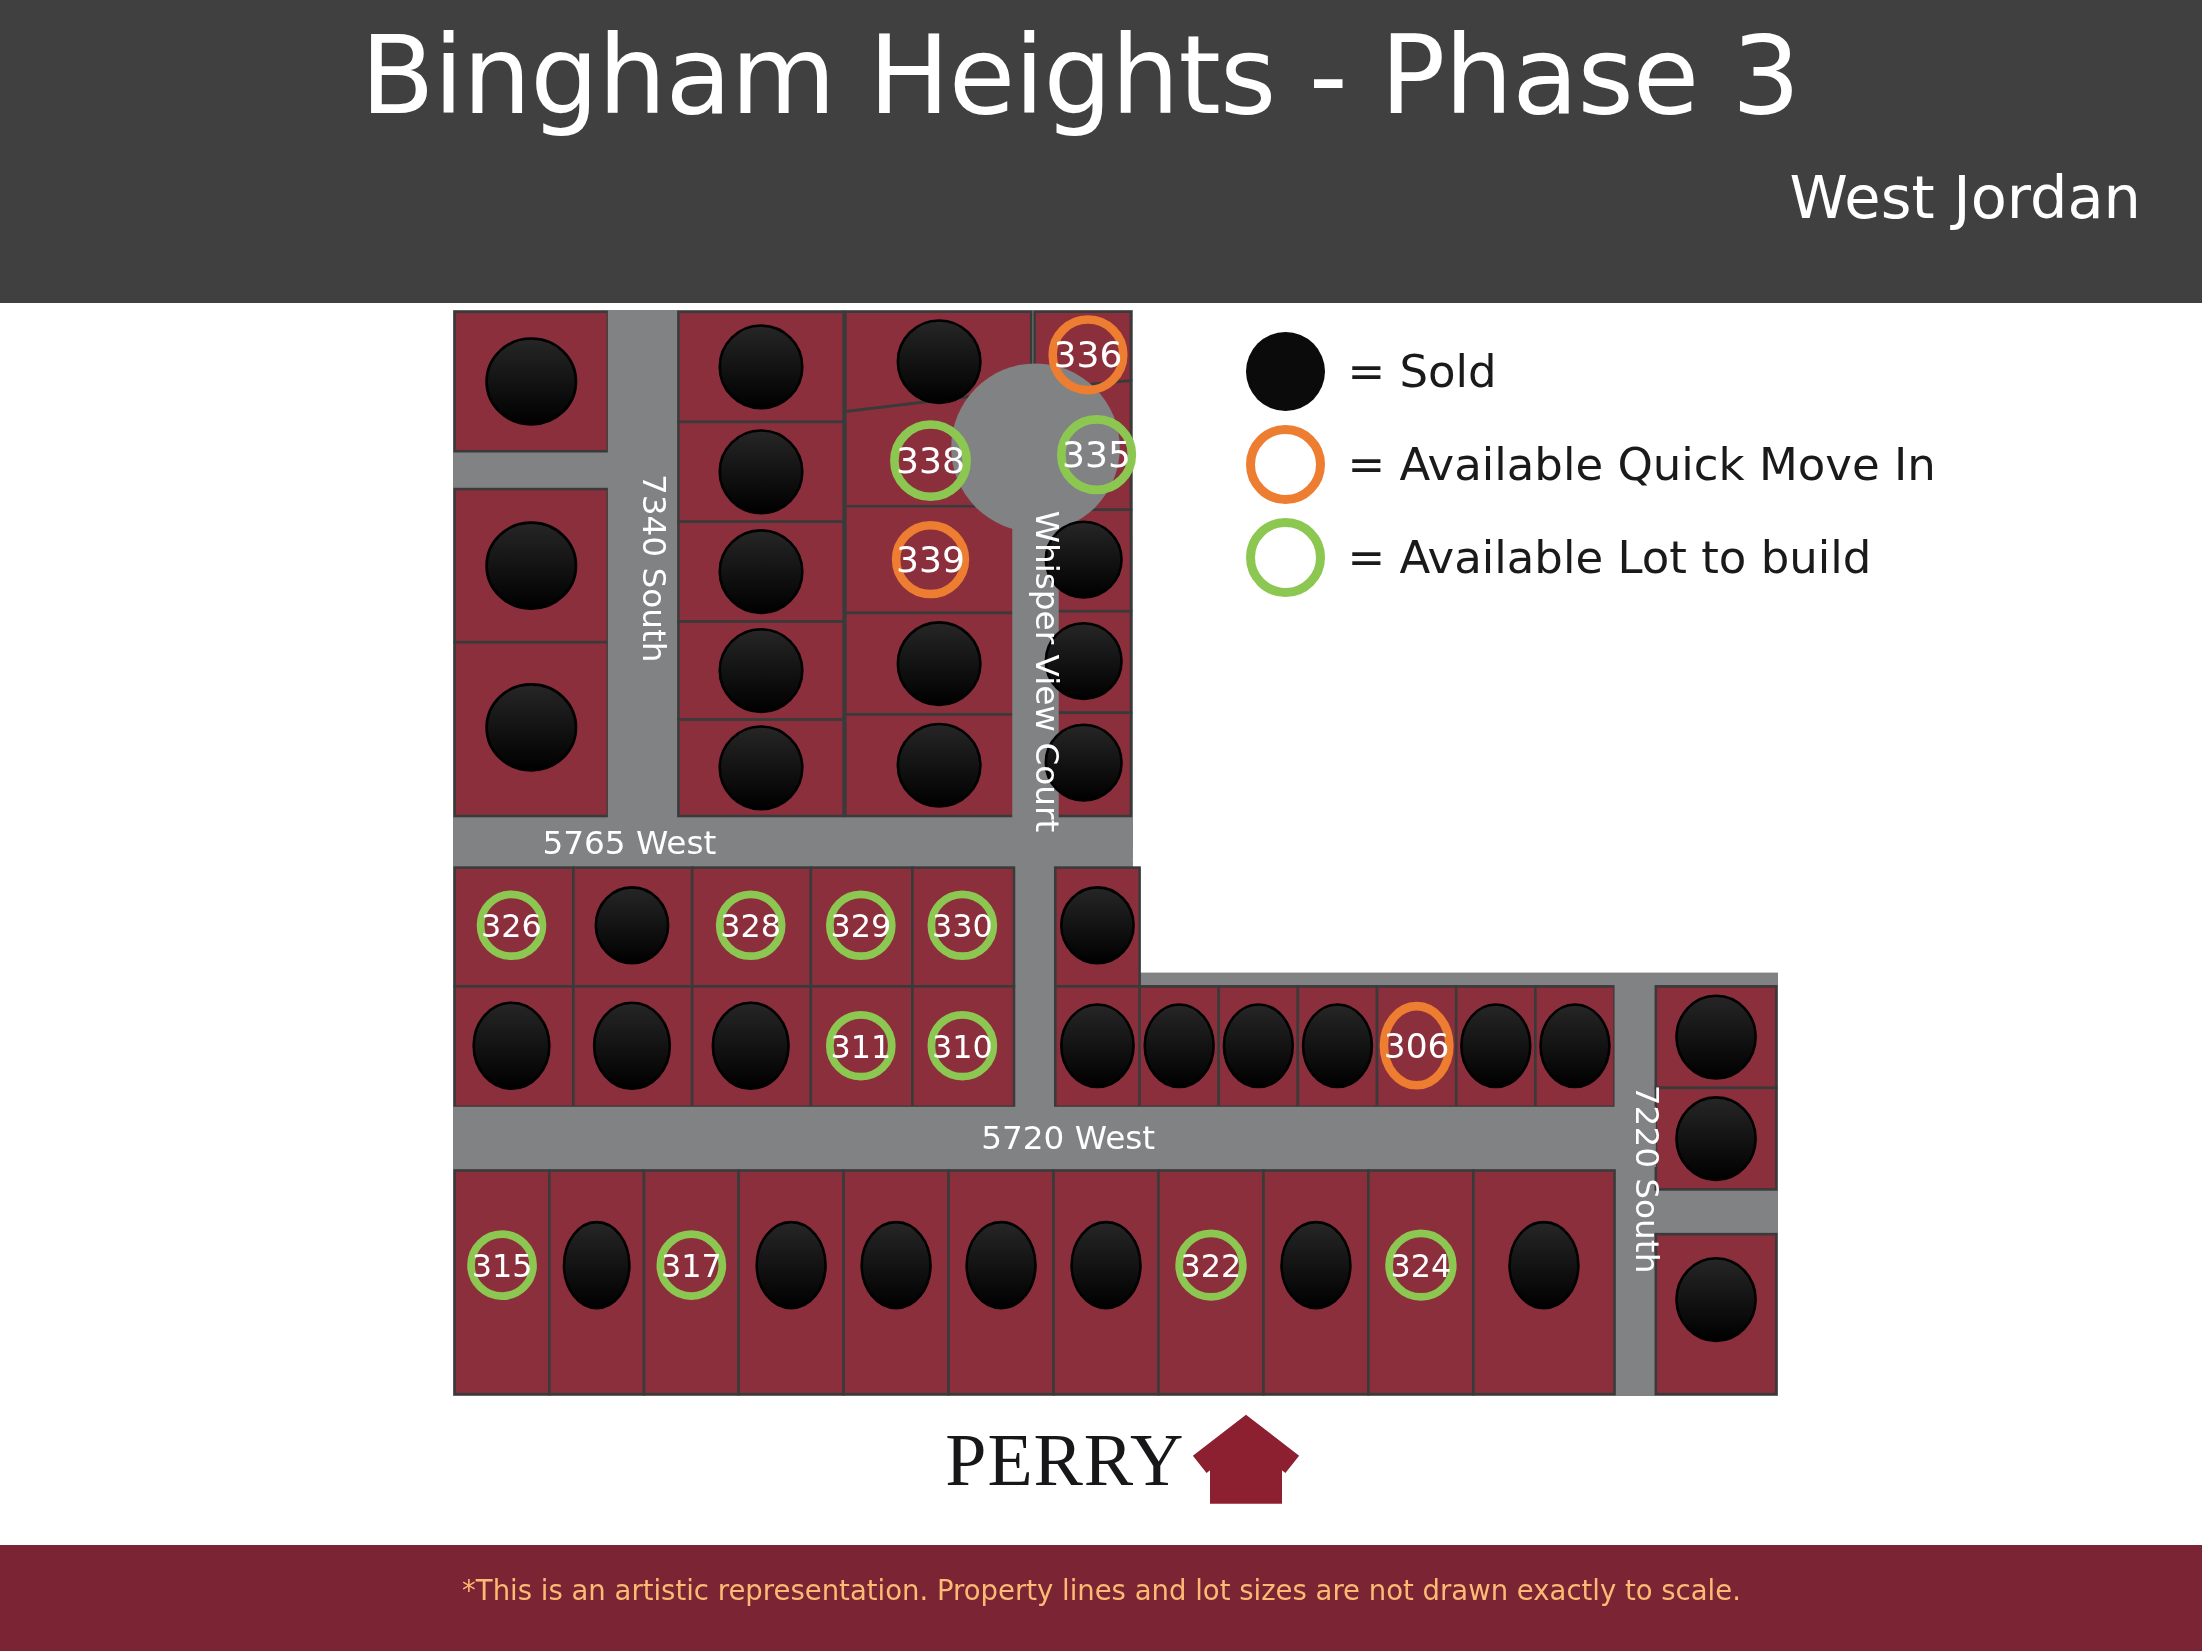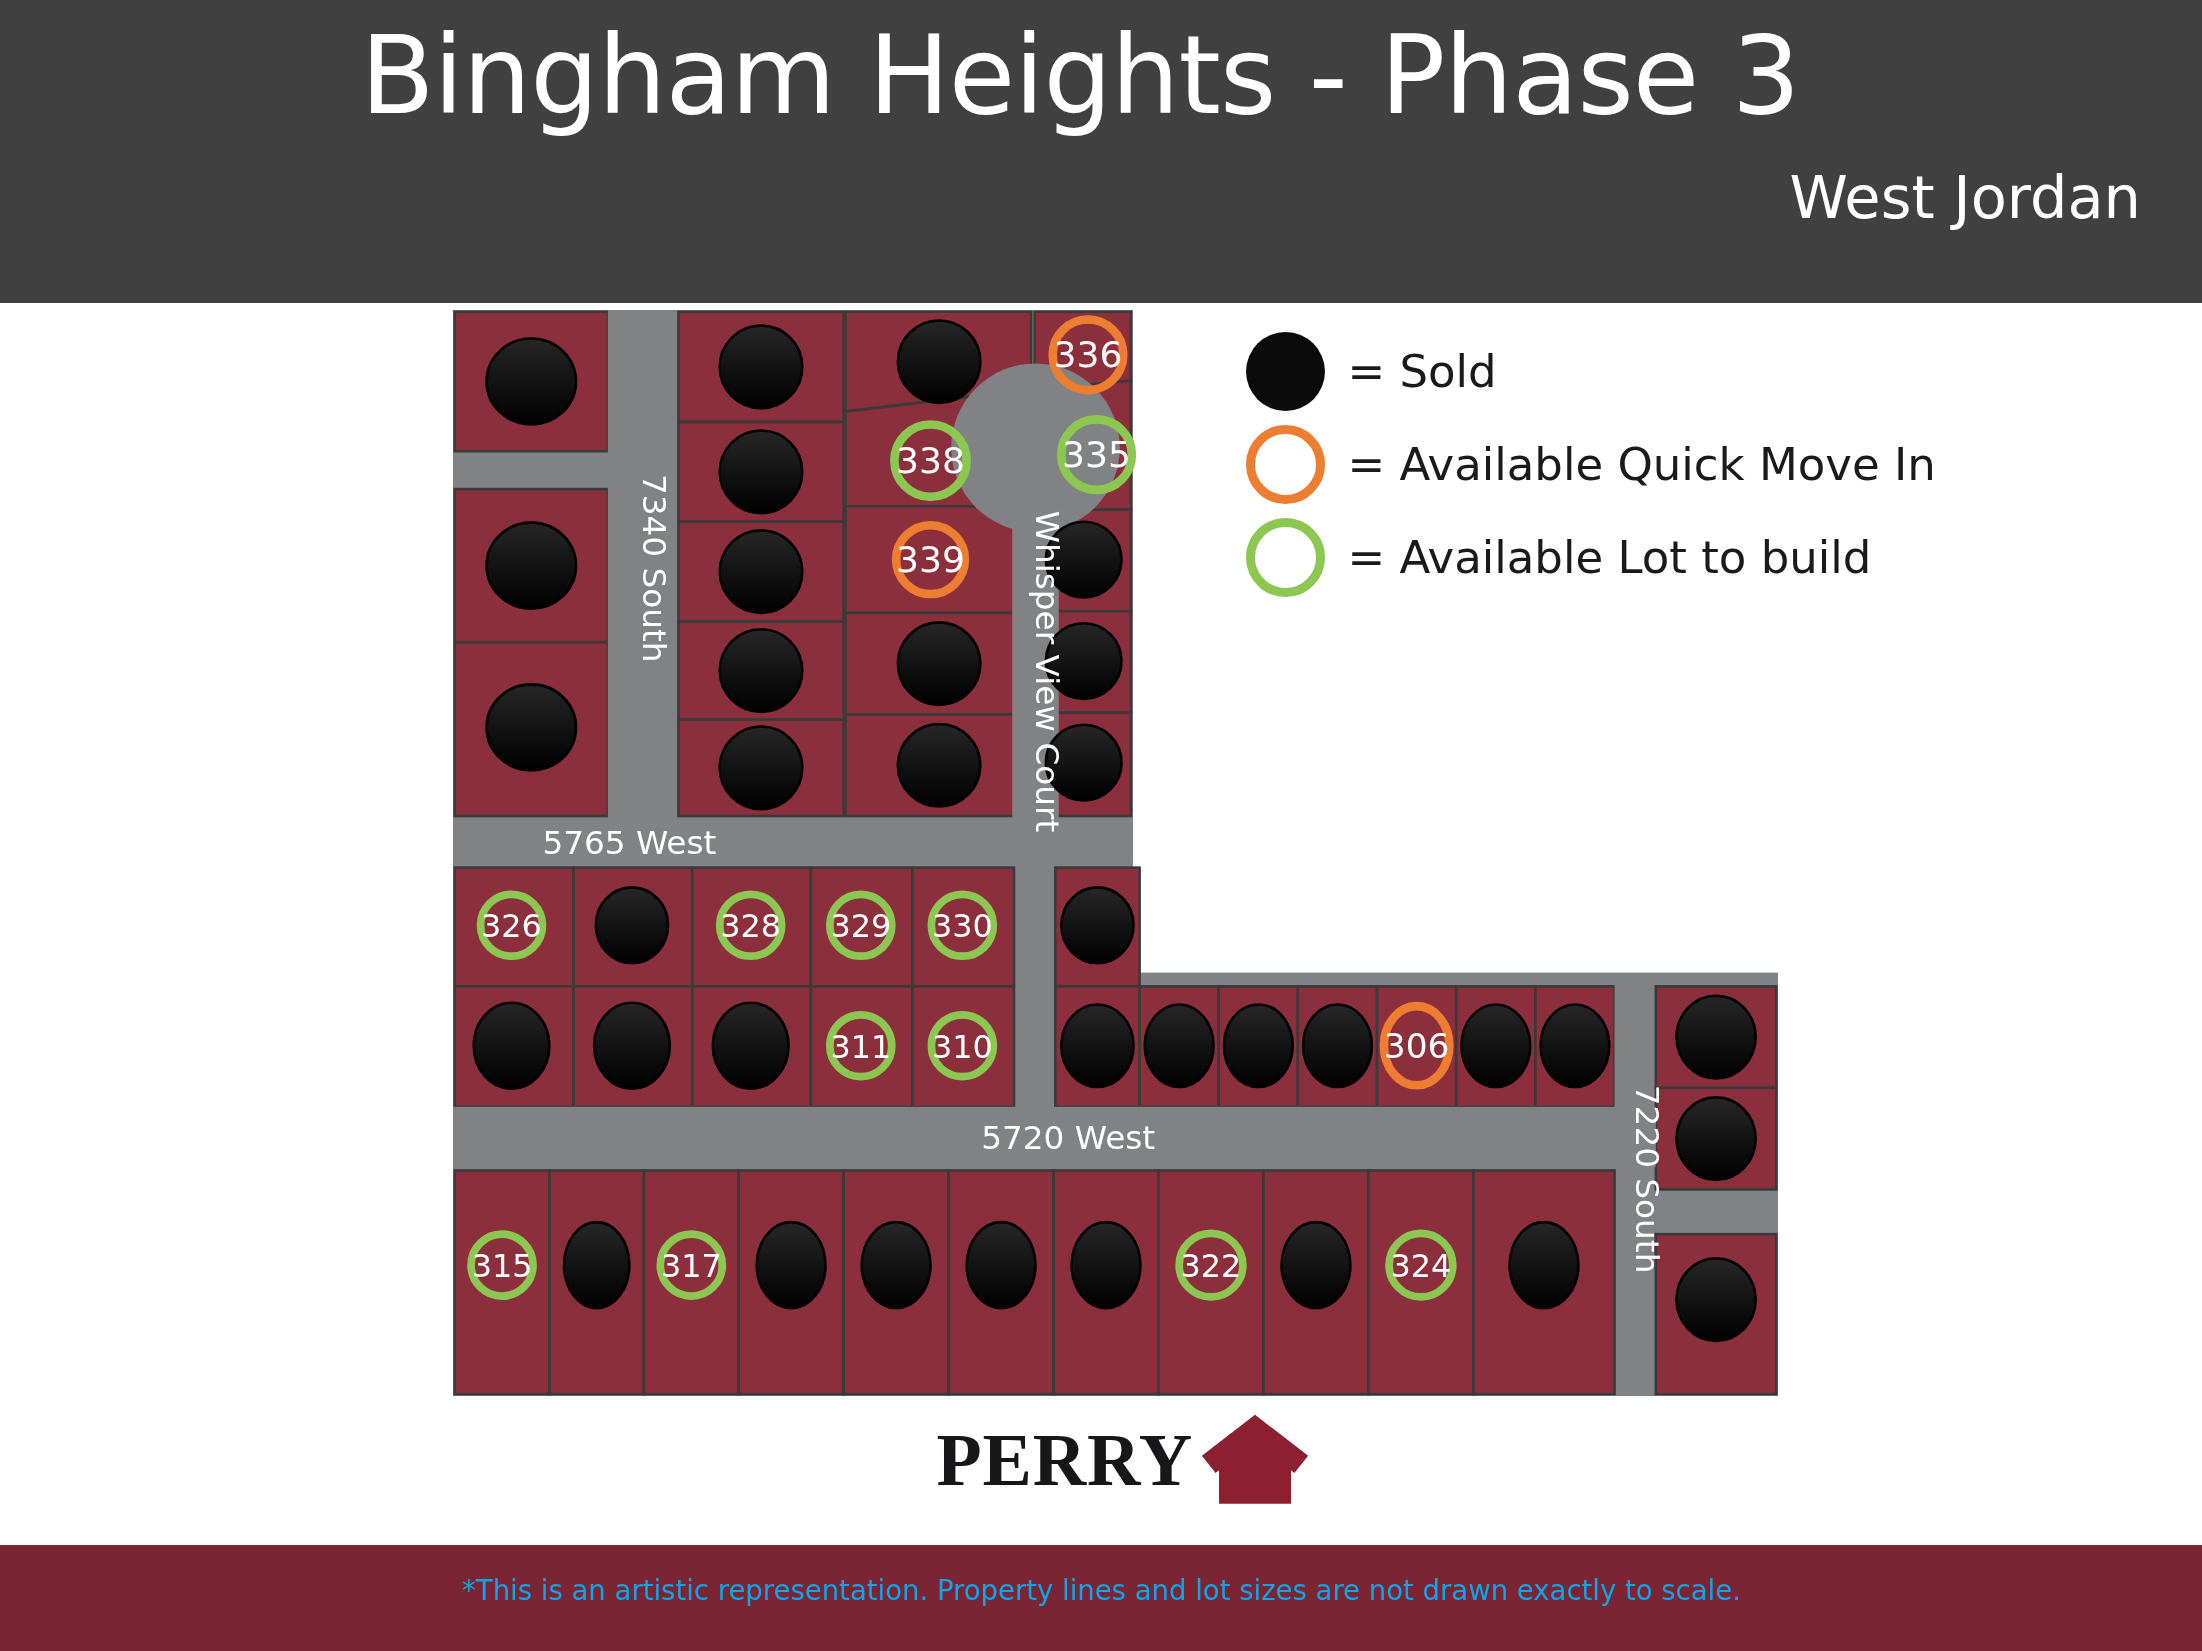--- a/index.html
+++ b/index.html
@@ -27,42 +27,42 @@
     color:#ffffff; font-size:59px; font-weight:400;
   }
 
   
   #footer{
     position:absolute; left:0; bottom:0; width:2203px; height:107px;
     background:#7B2433;
   }
   #footer-text{
     position:absolute; left:0; top:29px; width:2203px; text-align:center;
-    color:#0ea5e9; font-size:27.5px;
+    color:#fdba74; font-size:27.5px;
   }
 
   
   #legend{ position:absolute; left:1246px; top:325px; width:706px; }
   .legend-row{ display:flex; align-items:center; height:93px; }
   .legend-swatch{ width:79px; height:79px; border-radius:50%; flex:0 0 79px; }
   .sw-sold{ background:#0b0b0b; }
   .sw-qmi{ background:transparent; border:9.5px solid #ED7D31; }
   .sw-lot{ background:transparent; border:9.5px solid #8CC751; }
   .legend-label{ margin-left:22.4px; font-size:45px; color:#1a1a1a; white-space:nowrap; }
 
   
   #map{ position:absolute; left:453px; top:310px; width:1325px; height:1086px; }
   #map svg{ display:block; }
 
   
   #logo{
     position:absolute; left:826px; top:1409px; width:602px; height:103px;
     display:flex; align-items:center; justify-content:center;
   }
-  #logo-perry{ font-family:"Liberation Serif", serif; font-weight:700; font-size:74px;
+  #logo-perry{ font-family:"Liberation Serif", serif; font-weight:400; font-size:74px;
                color:#17171a; letter-spacing:0.9px; }
   #logo-homes{ font-family:"Liberation Serif", serif; font-weight:700; font-size:74px;
                color:#17171a; letter-spacing:0.9px; }
   #logo-mark{ width:114px; height:96px; margin:0 5.2px; position:relative; }
 </style>
 </head>
 <body>
 
 <div id="header">
   <div id="header-title">Bingham Heights - Phase 3</div>

